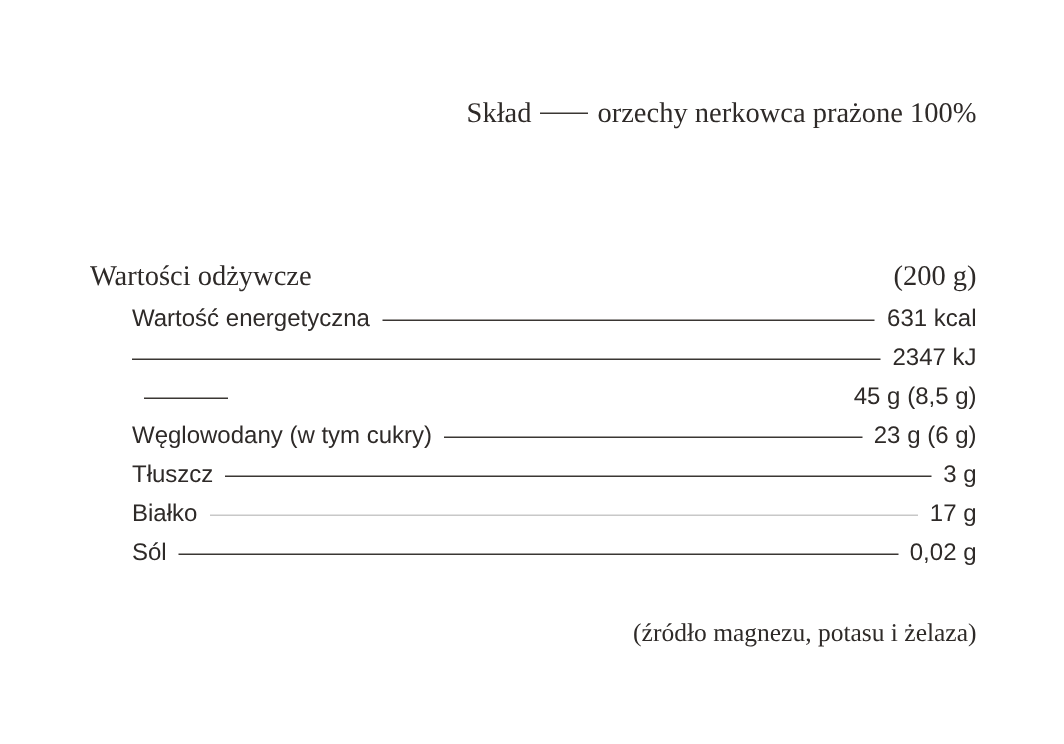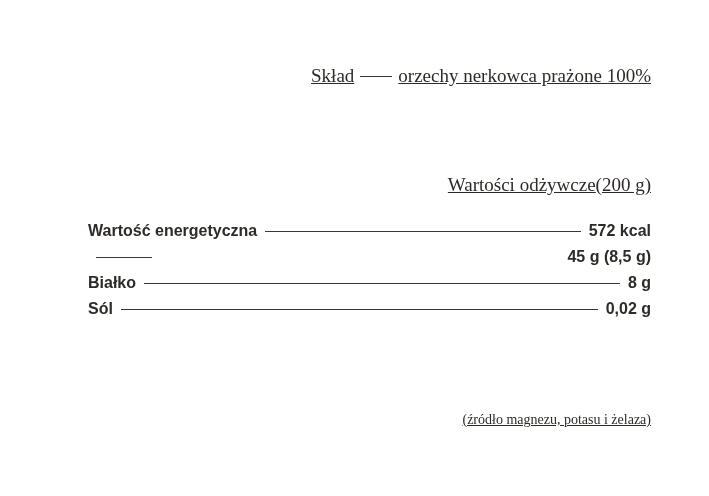--- a/index.html
+++ b/index.html
@@ -1,67 +1,81 @@
 <!DOCTYPE html>
 <html><head>
   <meta charset="utf-8">
   <style>
     html, body { margin: 0; padding: 0; background: #ffffff; }
     body { width: 709px; height: 496px; position: relative; overflow: hidden; color: #2e2a28; }
-    .serif { font-family: "Liberation Serif", "DejaVu Serif", serif; text-decoration: underline; }
+    .serif { font-family: "Liberation Serif", "DejaVu Serif", serif; }
     .sans { font-family: "Liberation Sans", "DejaVu Sans", sans-serif; }
 
     .composition { position: absolute; right: 58px; top: 59px; text-align: right; font-size: 19px; line-height: 33px; }
     .composition .line { white-space: nowrap; }
     .composition .dash { display: inline-block; width: 32px; height: 1px; background: #3a3633; vertical-align: middle; margin: 0 6px; position: relative; top: -1px; }
 
-    .nutri-header { position: absolute; left: 60px; right: 58px; top: 174px; font-size: 19px; display: flex; justify-content: flex-end; }
+    .nutri-header { position: absolute; left: 60px; right: 58px; top: 174px; font-size: 19px; display: flex; justify-content: space-between; }
 
-    .rows { position: absolute; left: 88px; right: 58px; top: 218px; font-size: 16px; font-weight: bold; }
+    .rows { position: absolute; left: 88px; right: 58px; top: 200px; font-size: 16px; }
     .row { display: flex; align-items: center; height: 26px; }
     .row .label { white-space: nowrap; }
     .row .rule { flex: 1; height: 1px; background: #3a3633; margin: 0 8px; }
     .row .rule.first { margin-left: 0; }
     .row .rule.light { background: #c8c8c8; }
     .row .value { white-space: nowrap; text-align: right; }
     .row.fat .rule { flex: 0 0 56px; }
     .row.fat .spacer { flex: 1; }
     .row.fat .value { margin-left: 20px; text-align: right; }
 
-    .footnote { position: absolute; right: 58px; top: 412px; font-size: 14px; }
+    .footnote { position: absolute; right: 58px; top: 412px; font-size: 17px; }
   </style>
 </head>
 <body>
 
 <div class="composition serif">
   <div class="line">
     <span>Skład</span><span class="dash"></span><span>orzechy nerkowca prażone 100%</span>
   </div>
 </div>
 
 <div class="nutri-header serif">
   <span>Wartości odżywcze</span>
   <span>(200 g)</span>
 </div>
 
 <div class="rows sans">
   <div class="row">
     <span class="label">Wartość energetyczna</span>
     <span class="rule"></span>
-    <span class="value">572 kcal</span>
+    <span class="value">631 kcal</span>
+  </div>
+  <div class="row">
+    <span class="rule first"></span>
+    <span class="value">2347 kJ</span>
   </div>
   <div class="row fat">
     <span class="rule"></span>
     <span class="spacer"></span>
     <span class="value">45 g (8,5 g)</span>
   </div>
   <div class="row">
+    <span class="label">Węglowodany (w tym cukry)</span>
+    <span class="rule"></span>
+    <span class="value">23 g (6 g)</span>
+  </div>
+  <div class="row">
+    <span class="label">Tłuszcz</span>
+    <span class="rule"></span>
+    <span class="value">3 g</span>
+  </div>
+  <div class="row">
     <span class="label">Białko</span>
-    <span class="rule"></span>
-    <span class="value">8 g</span>
+    <span class="rule light"></span>
+    <span class="value">17 g</span>
   </div>
   <div class="row">
     <span class="label">Sól</span>
     <span class="rule"></span>
     <span class="value">0,02 g</span>
   </div>
 </div>
 
 <div class="footnote serif">(źródło magnezu, potasu i żelaza)</div>
 

